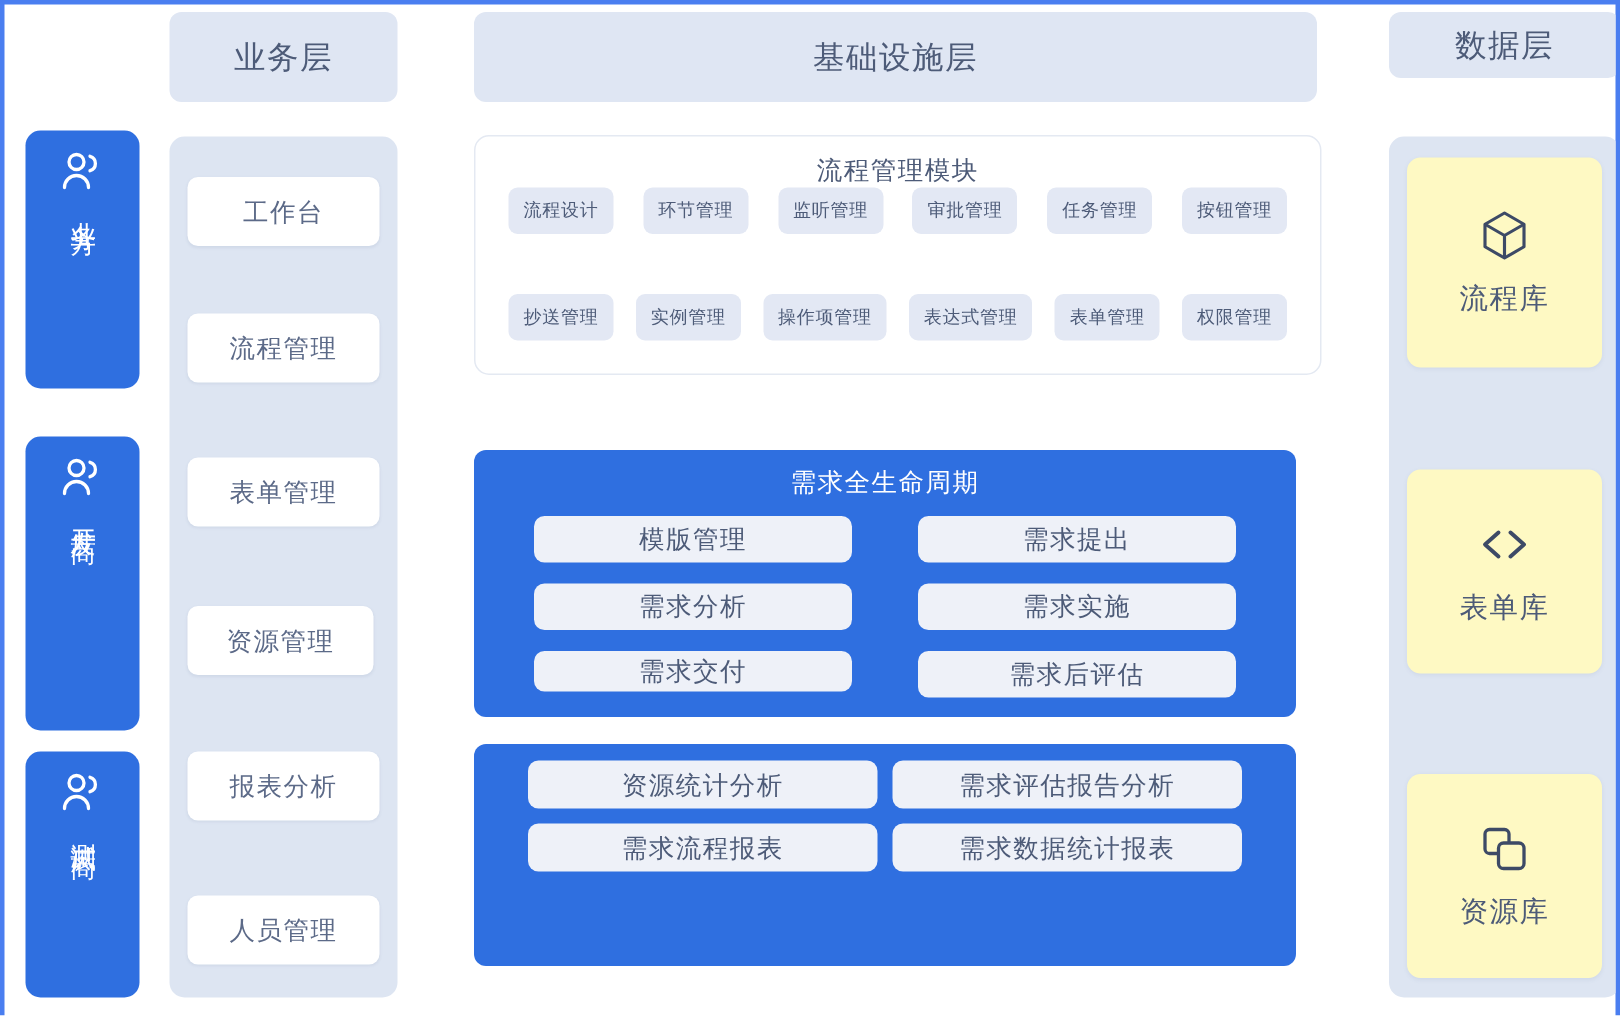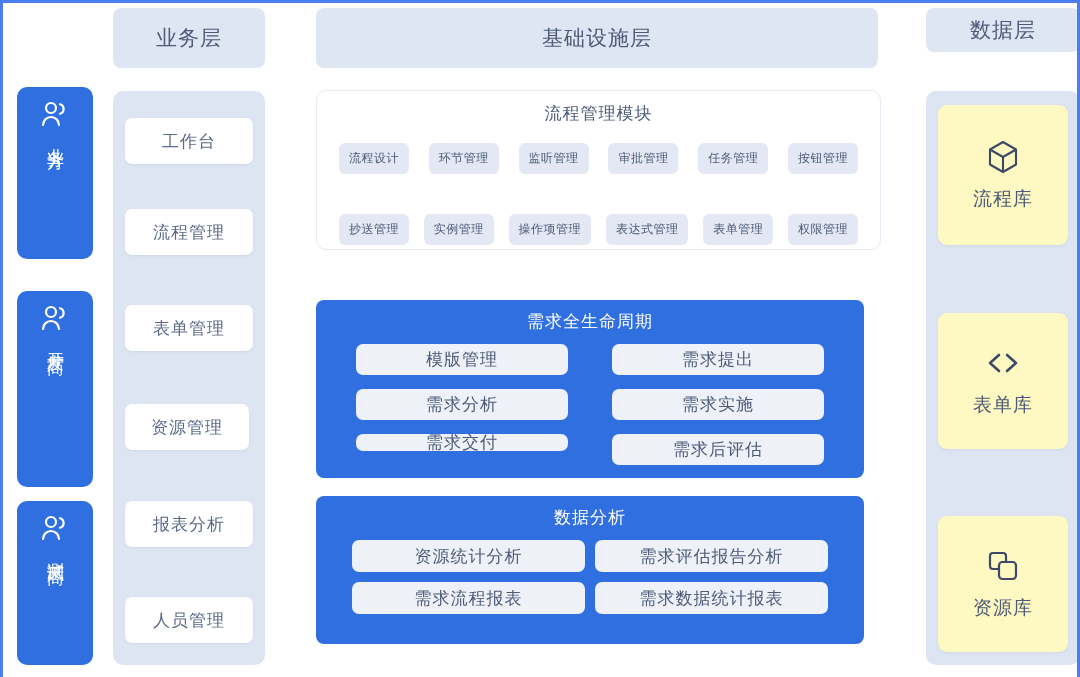--- a/index.html
+++ b/index.html
@@ -224,21 +224,21 @@
     <span>人员管理</span>
   </div>
 
   <div class="layer-header" style="left:313px; top:5px; width:562px; height:60px;">
     <span>基础设施层</span>
   </div>
 
   <div id="process-module" style="left:313px; top:87px; width:565px; height:160px;">
     <div class="mod-title">流程管理模块</div>
 
-    <div class="tag-row" style="margin-top:18px;">
+    <div class="tag-row" style="">
       <span class="tag">流程设计</span>
       <span class="tag">环节管理</span>
       <span class="tag">监听管理</span>
       <span class="tag">审批管理</span>
       <span class="tag">任务管理</span>
       <span class="tag">按钮管理</span>
     </div>
 
     <div class="tag-row" style="margin-top:40px;">
       <span class="tag">抄送管理</span>
@@ -250,27 +250,26 @@
     </div>
   </div>
 
   <div class="blue-panel" style="left:313px; top:297px; width:548px; height:178px;">
     <div class="panel-title">需求全生命周期</div>
     <div class="chip-grid" style="margin-top:11px; padding:0 40px; column-gap:44px; row-gap:14px;">
       <div class="chip" style="height:31px;">模版管理</div>
       <div class="chip" style="height:31px;">需求提出</div>
       <div class="chip" style="height:31px;">需求分析</div>
       <div class="chip" style="height:31px;">需求实施</div>
-      <div class="chip" style="height:17px;">需求交付</div>
+      <div class="chip" style="height:27px;">需求交付</div>
       <div class="chip" style="height:31px;">需求后评估</div>
     </div>
   </div>
 
   <div class="blue-panel" style="left:313px; top:493px; width:548px; height:148px;">
-    <div class="panel-title">数据分析</div>
     <div class="chip-grid" style="margin-top:11px; padding:0 36px; column-gap:30px; row-gap:14px;gap:10px;">
       <div class="chip" style="height:32px;">资源统计分析</div>
       <div class="chip" style="height:32px;">需求评估报告分析</div>
       <div class="chip" style="height:32px;">需求流程报表</div>
       <div class="chip" style="height:32px;">需求数据统计报表</div>
     </div>
   </div>
 
   <div class="layer-header" style="left:923px; top:5px; width:154px; height:44px;">
     <span>数据层</span>

